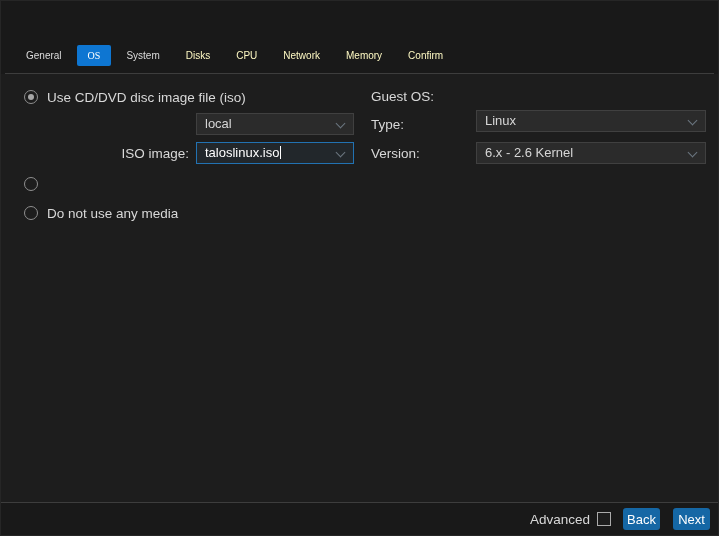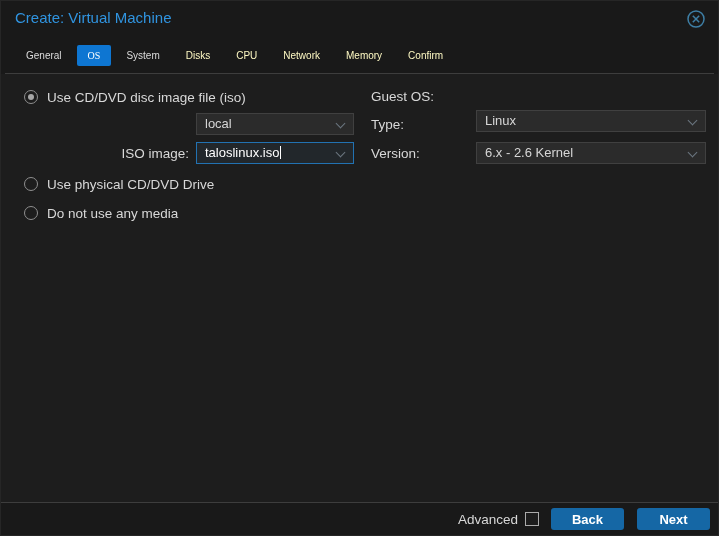--- a/index.html
+++ b/index.html
@@ -65,42 +65,32 @@
     background:#191919; border-top:1px solid #3d3d3d;
     display:flex; align-items:center; justify-content:flex-end;
     padding-right:8px;
   }
   .advanced-label { font-size:13.5px; color:#d8d8d8; margin-right:7px; }
   .checkbox {
     width:14px; height:14px; border:1px solid #ababab; background:#1d1d1d;
     margin-right:12px; flex:0 0 auto;
   }
   .btn {
-    width:73px; height:22px; border:none; border-radius:3px;
+    width:37px; height:22px; border:none; border-radius:3px;
     background:var(--button, #1567a5); color:#ffffff;
     font-size:13px; font-family:"Liberation Sans", sans-serif;
-    display:flex; align-items:center; justify-content:center; cursor:pointer;font-weight:bold;
+    display:flex; align-items:center; justify-content:center; cursor:pointer;
   }
   .btn.back { margin-right:13px; }
 </style>
 </head>
 <body>
 
 <div class="dialog">
 
-  <div class="titlebar">
-    <div class="title">Create: Virtual Machine</div>
-    <div class="close-btn">
-      <svg width="20" height="20" viewBox="0 0 20 20">
-        <circle cx="10" cy="10" r="8" fill="none" stroke="#3e7fa6" stroke-width="1.5"></circle>
-        <line x1="6.8" y1="6.8" x2="13.2" y2="13.2" stroke="#3e7fa6" stroke-width="1.5"></line>
-        <line x1="13.2" y1="6.8" x2="6.8" y2="13.2" stroke="#3e7fa6" stroke-width="1.5"></line>
-      </svg>
-    </div>
-  </div>
 
   <div class="tabbar">
     <div class="tab">General</div>
     <div class="tab active">OS</div>
     <div class="tab">System</div>
     <div class="tab disabled">Disks</div>
     <div class="tab disabled">CPU</div>
     <div class="tab disabled">Network</div>
     <div class="tab disabled">Memory</div>
     <div class="tab disabled">Confirm</div>
@@ -122,21 +112,20 @@
     </div>
 
     <div class="form-label right-align" style="top:72px;">ISO image:</div>
     <div class="field focused" style="left:195px; top:68px; width:158px;">
       <span>taloslinux.iso</span><span class="caret"></span>
       <span class="chev"></span>
     </div>
 
     <div class="radio-row" style="top:102px;">
       <span class="radio"></span>
-      <span class="radio-label">Use physical CD/DVD Drive</span>
     </div>
 
     <div class="radio-row" style="top:131px;">
       <span class="radio"></span>
       <span class="radio-label">Do not use any media</span>
     </div>
 
     <div class="form-label" style="left:370px; top:15px;">Guest OS:</div>
 
     <div class="form-label" style="left:370px; top:43px;">Type:</div>

